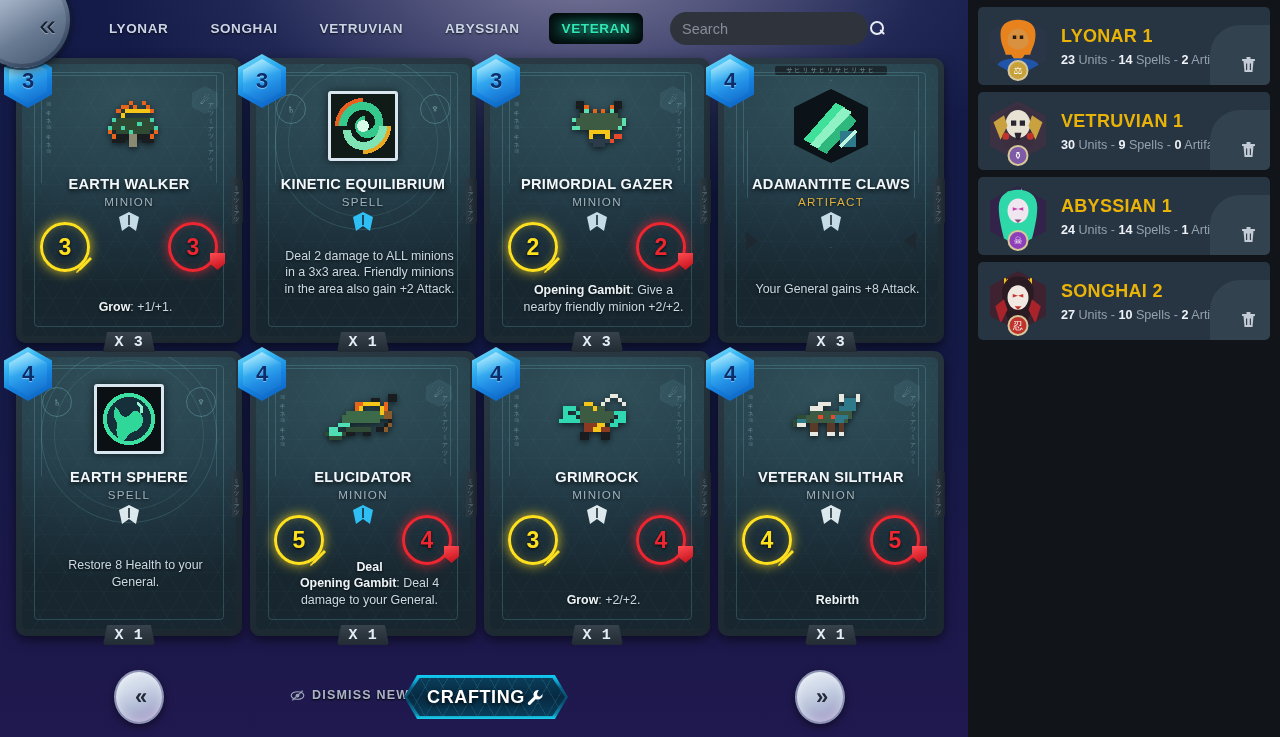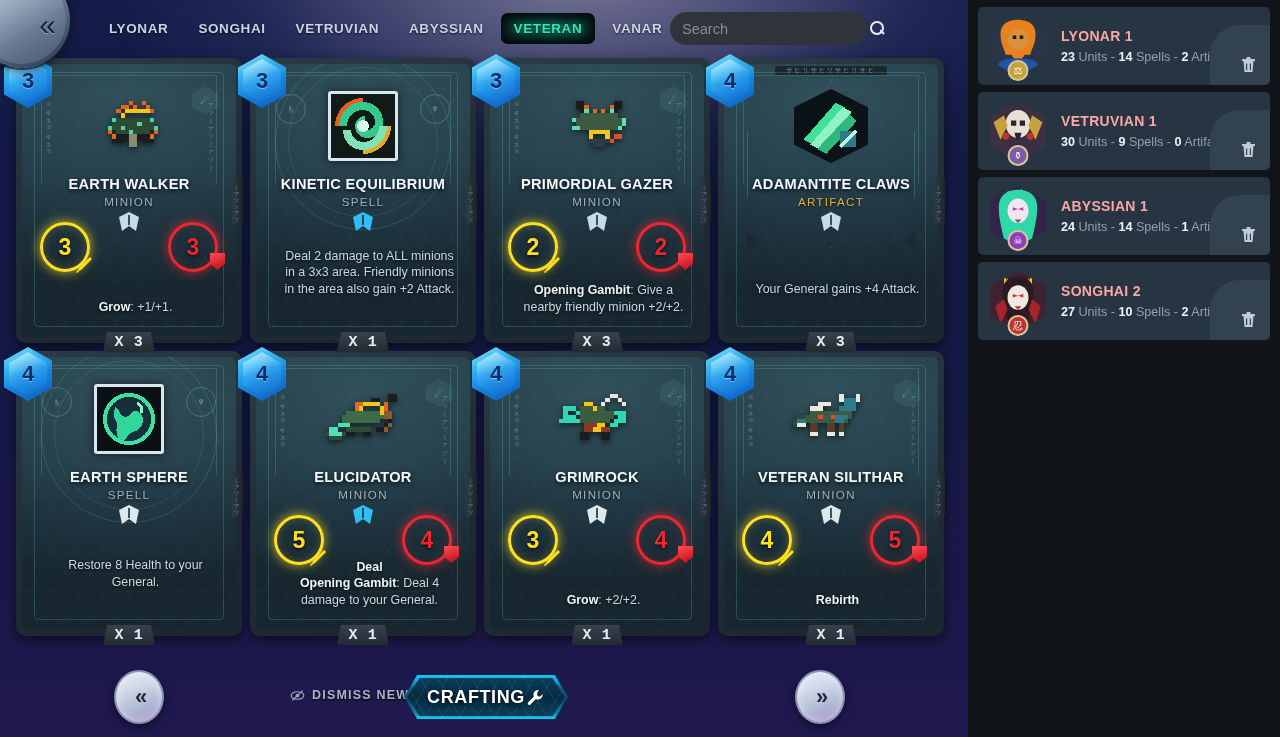--- a/index.html
+++ b/index.html
@@ -58,21 +58,21 @@
   }
   #back-button .chev {
     position: absolute; right: 18px; bottom: 28px;
     z-index: 2; font-size: 30px; color: #16202f;
     line-height: 1; letter-spacing: -4px;
     text-shadow: 0 1px 0 rgba(255,255,255,0.35);
   }
   .nav-tabs {
     position: absolute; left: 96px; top: 0;
     height: 56px;
-    display: flex; align-items: center; gap: 4px;
+    display: flex; align-items: center; gap: 16px;
   }
   .nav-tab {
     padding: 8px 13px;
     font-size: 13.5px;
     font-weight: bold;
     letter-spacing: 0.6px;
     color: #c9d5e6;
     text-shadow: 0 1px 2px rgba(0,0,0,0.75);
     cursor: pointer;
     border-radius: 7px;
@@ -484,22 +484,22 @@
     transform: translateX(-50%);
     width: 21px; height: 21px;
     border-radius: 50%;
     border: 2px solid;
     display: flex; align-items: center; justify-content: center;
     font-size: 10px; color: #fff;
     z-index: 4;
   }
   .deck-info { margin-left: 15px; }
   .deck-name {
-    font-size: 14px; font-weight: bold;
-    color: #fca5a5; letter-spacing: 0.3px;
+    font-size: 18px; font-weight: bold;
+    color: #eab308; letter-spacing: 0.3px;
     margin-bottom: 6px;
   }
   .deck-stats {
     font-size: 12.6px;
     color: #93a0ad;
   }
   .deck-stats b { color: #eef2f7; font-weight: bold; }
   .deck-delete {
     position: absolute; right: 0; bottom: 0;
     width: 60px; height: 60px;
@@ -864,21 +864,21 @@
               </svg></div>
           </div>
           <div class="card-title">ADAMANTITE CLAWS</div>
           <div class="card-type artifact">ARTIFACT</div>
           <div class="rarity">
             <svg viewBox="0 0 22 20">
               <path d="M11 0 L21 5 L18 19 L11 14 L4 19 L1 5z" fill="#cfe6ef" opacity="0.95"></path>
               <path d="M11 3 L11 13" stroke="#1b2a31" stroke-width="1.6"></path>
             </svg>
           </div>
-          <div class="card-text">Your General gains +4 Attack.</div>
+          <div class="card-text">Your General gains +8 Attack.</div>
         </div>
         <div class="side-tab">ミアツミアツ</div>
         <div class="mana">
           <div class="hex"></div>
           <span class="cost">4</span>
         </div>
         <div class="count-tab">X 3</div>
       </div>
       <div class="card spell">
         <div class="card-inner">

